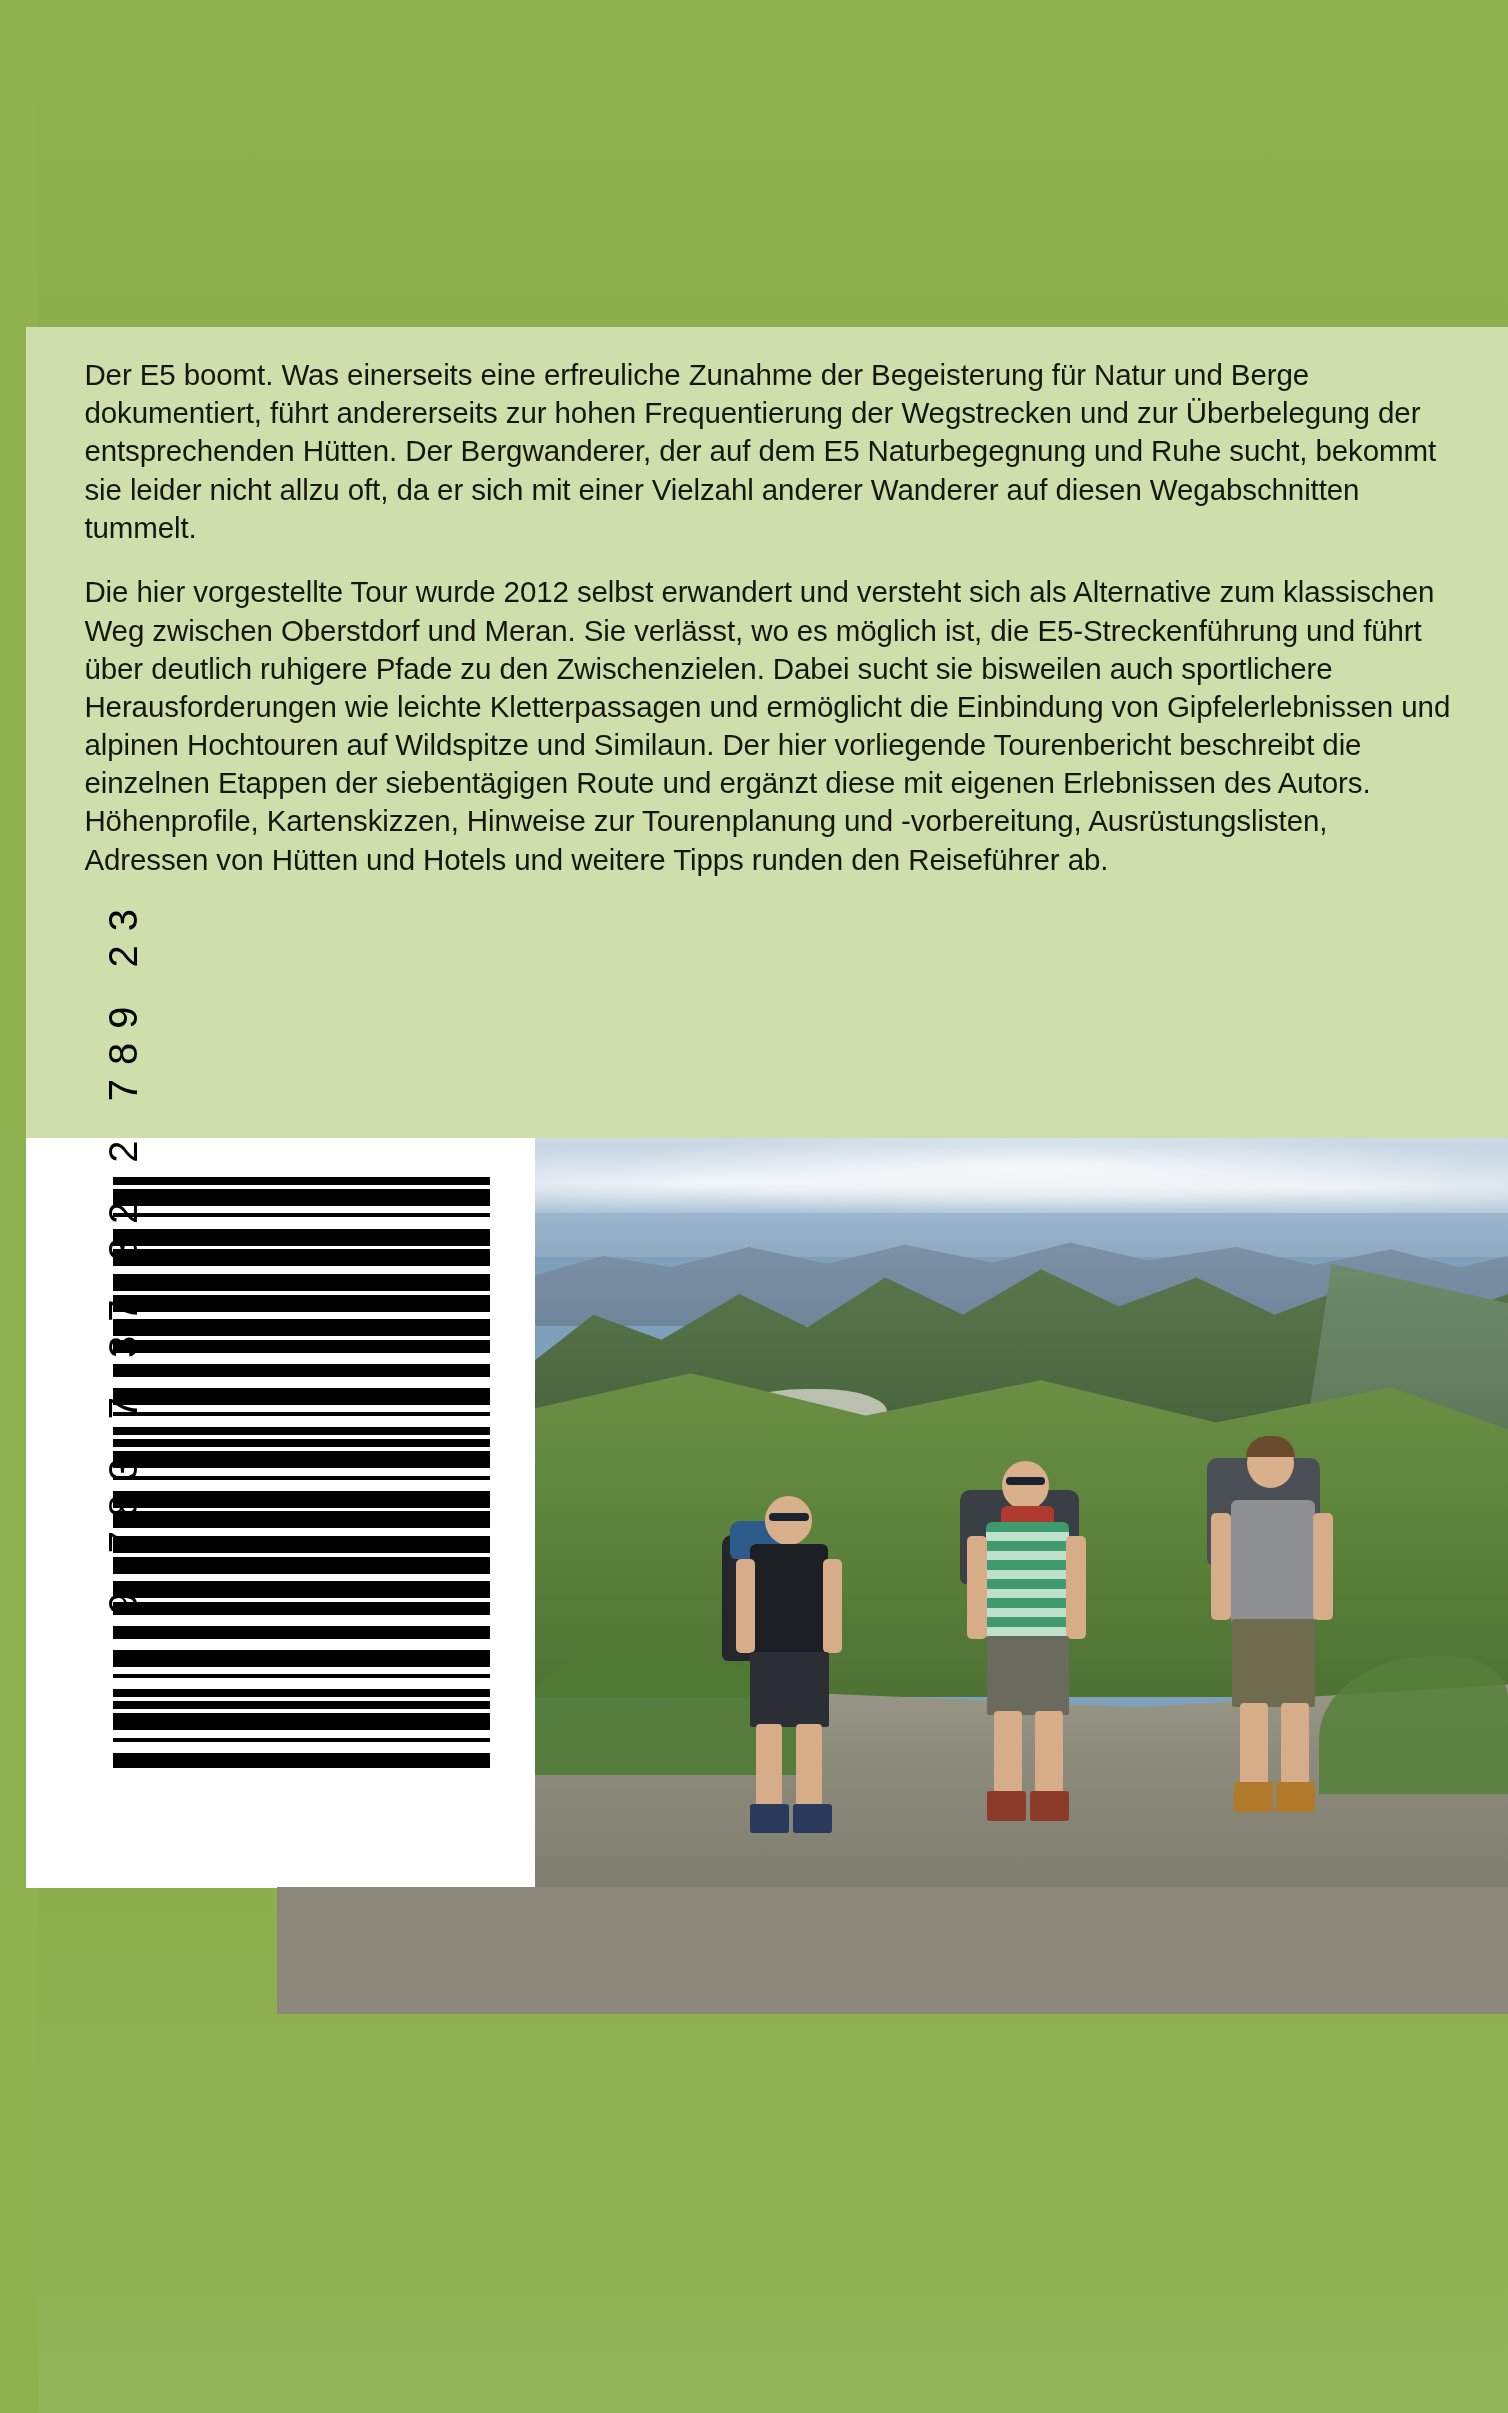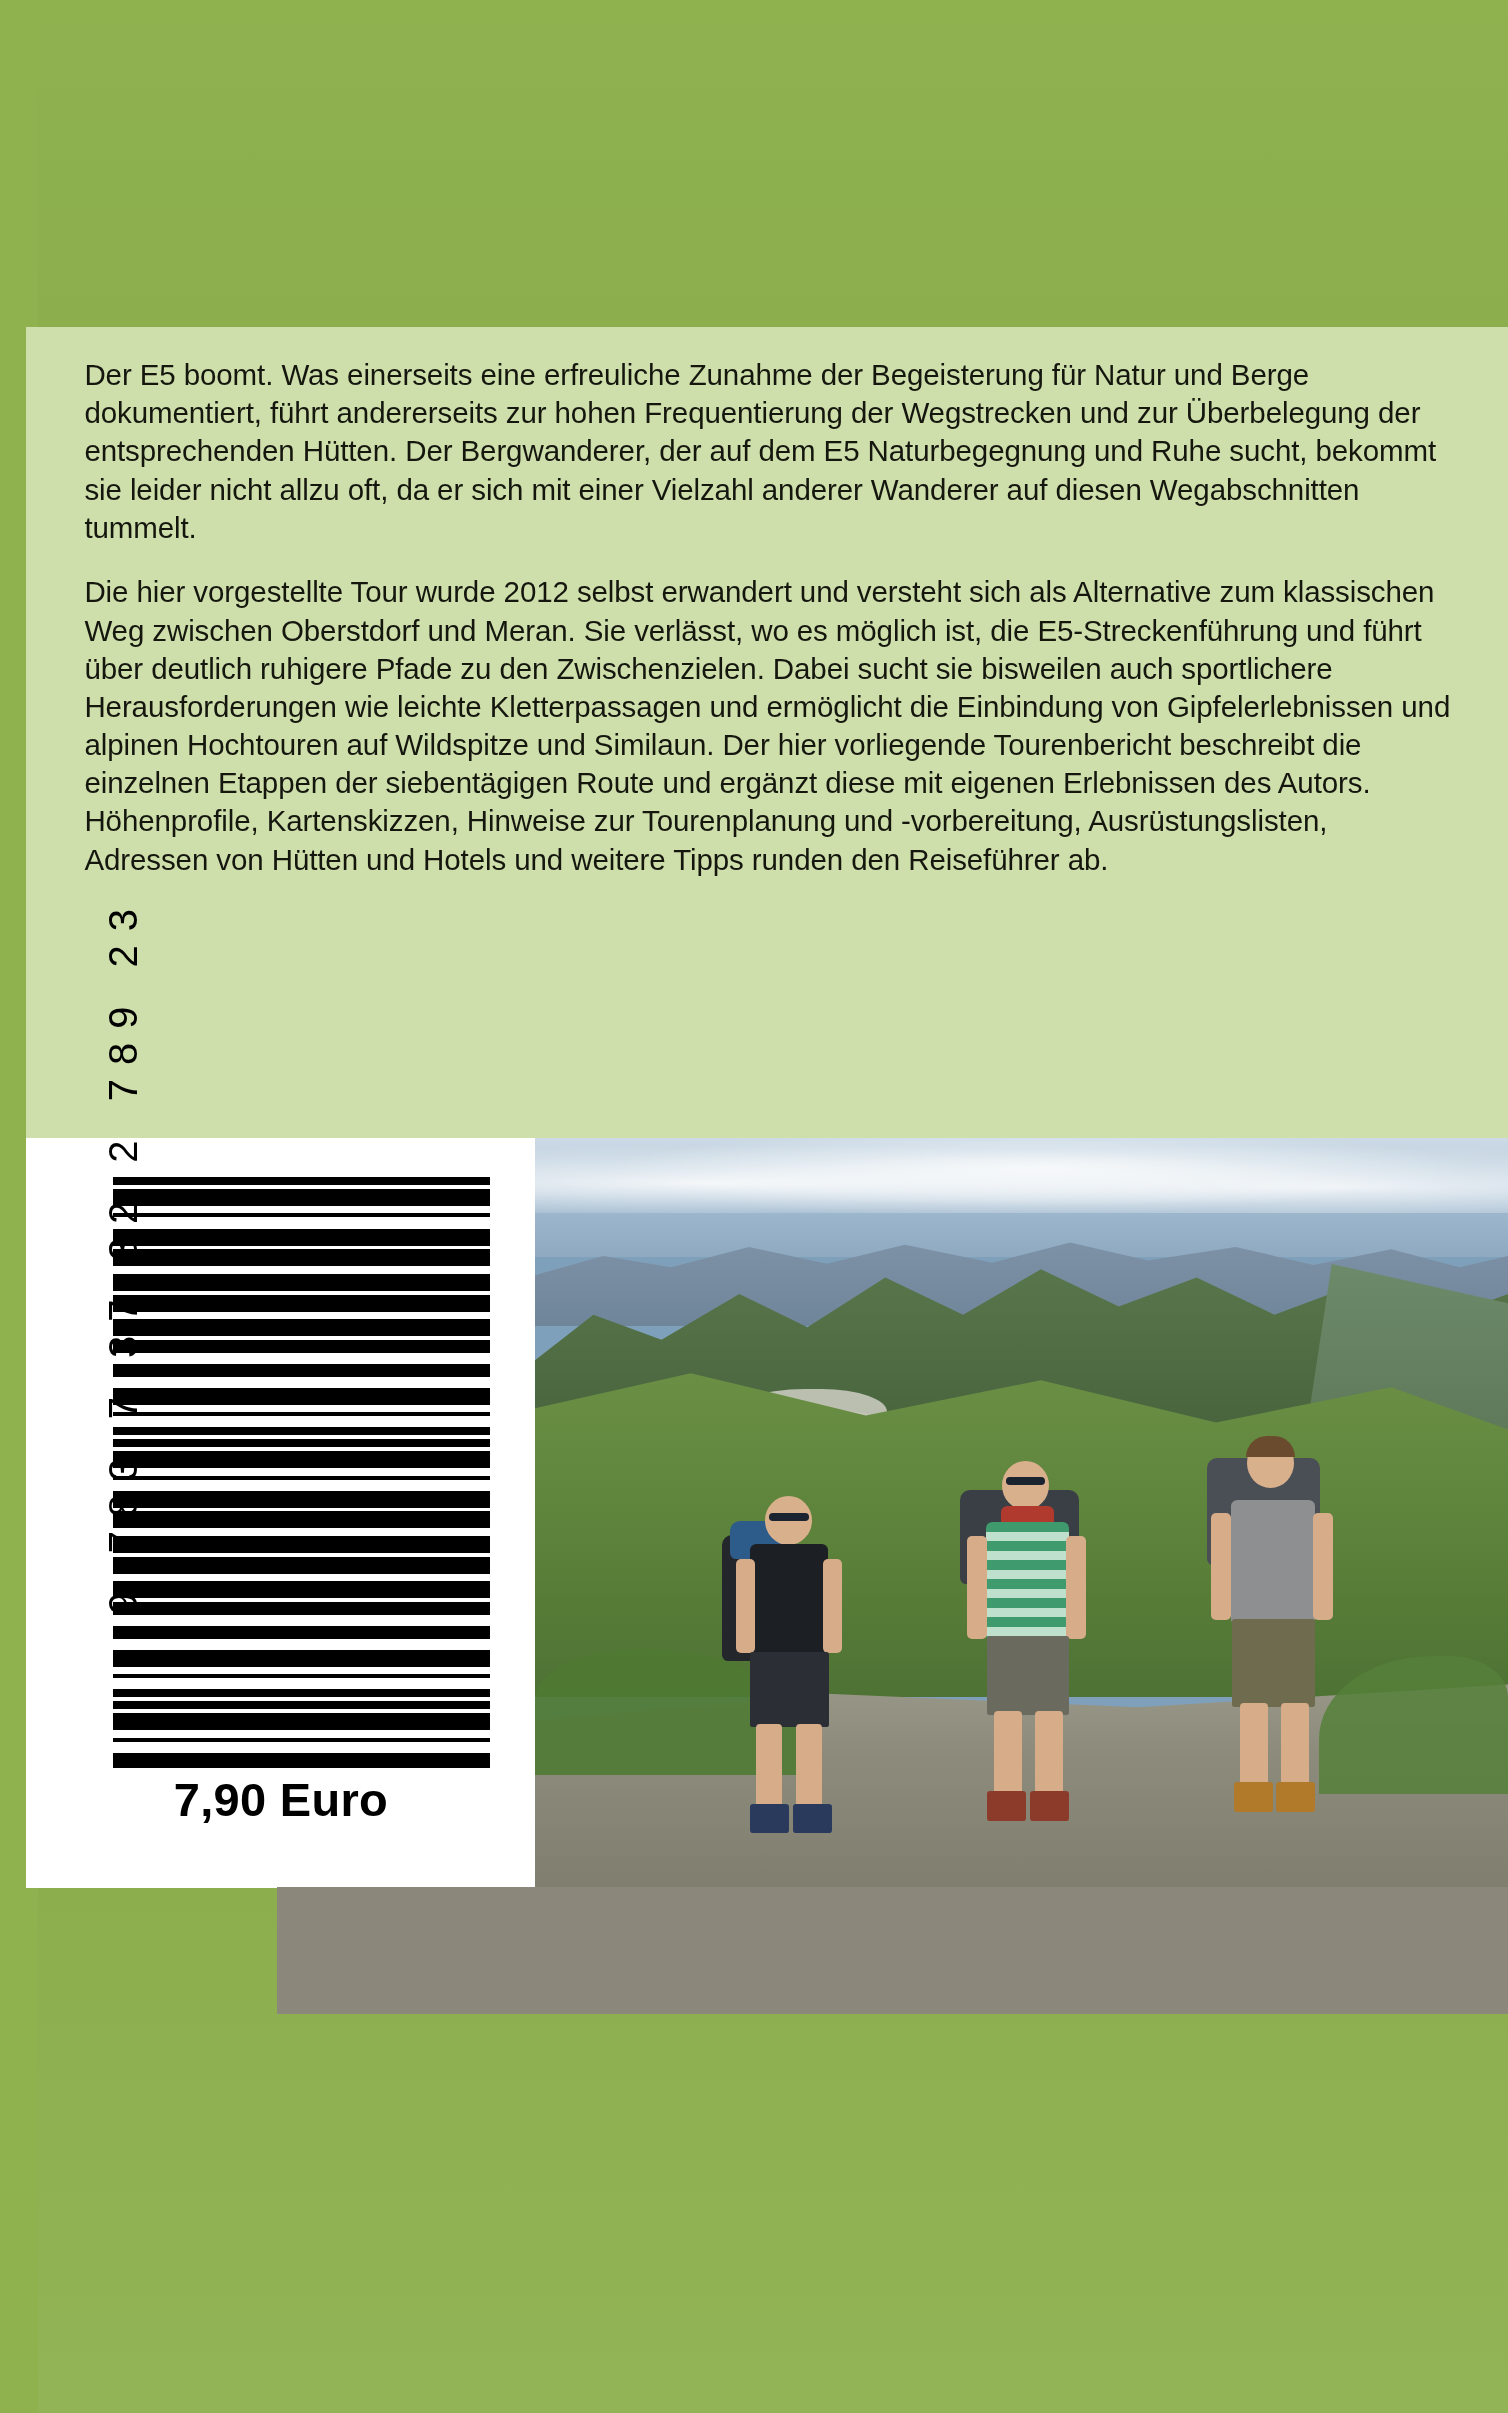--- a/index.html
+++ b/index.html
@@ -301,21 +301,20 @@
           <div class="bar" style="top: 449px; height: 12.6px;"></div>
           <div class="bar" style="top: 473px; height: 17px;"></div>
           <div class="bar" style="top: 497px; height: 3.8px;"></div>
           <div class="bar" style="top: 512px; height: 8.2px;"></div>
           <div class="bar" style="top: 524px; height: 8.2px;"></div>
           <div class="bar" style="top: 536px; height: 17px;"></div>
           <div class="bar" style="top: 561px; height: 3.8px;"></div>
           <div class="bar" style="top: 576px; height: 15px;"></div>
         </div>
     </div>
-    <div class="price">7,90 Euro</div>
   </div>
 
   <div class="photo">
     <div class="sky"></div>
     <div class="clouds"></div>
     <div class="far-ridge"></div>
     <div class="mid-ridge"></div>
     <div class="right-valley"></div>
     <div class="scree"></div>
     <div class="snow-patch"></div>

